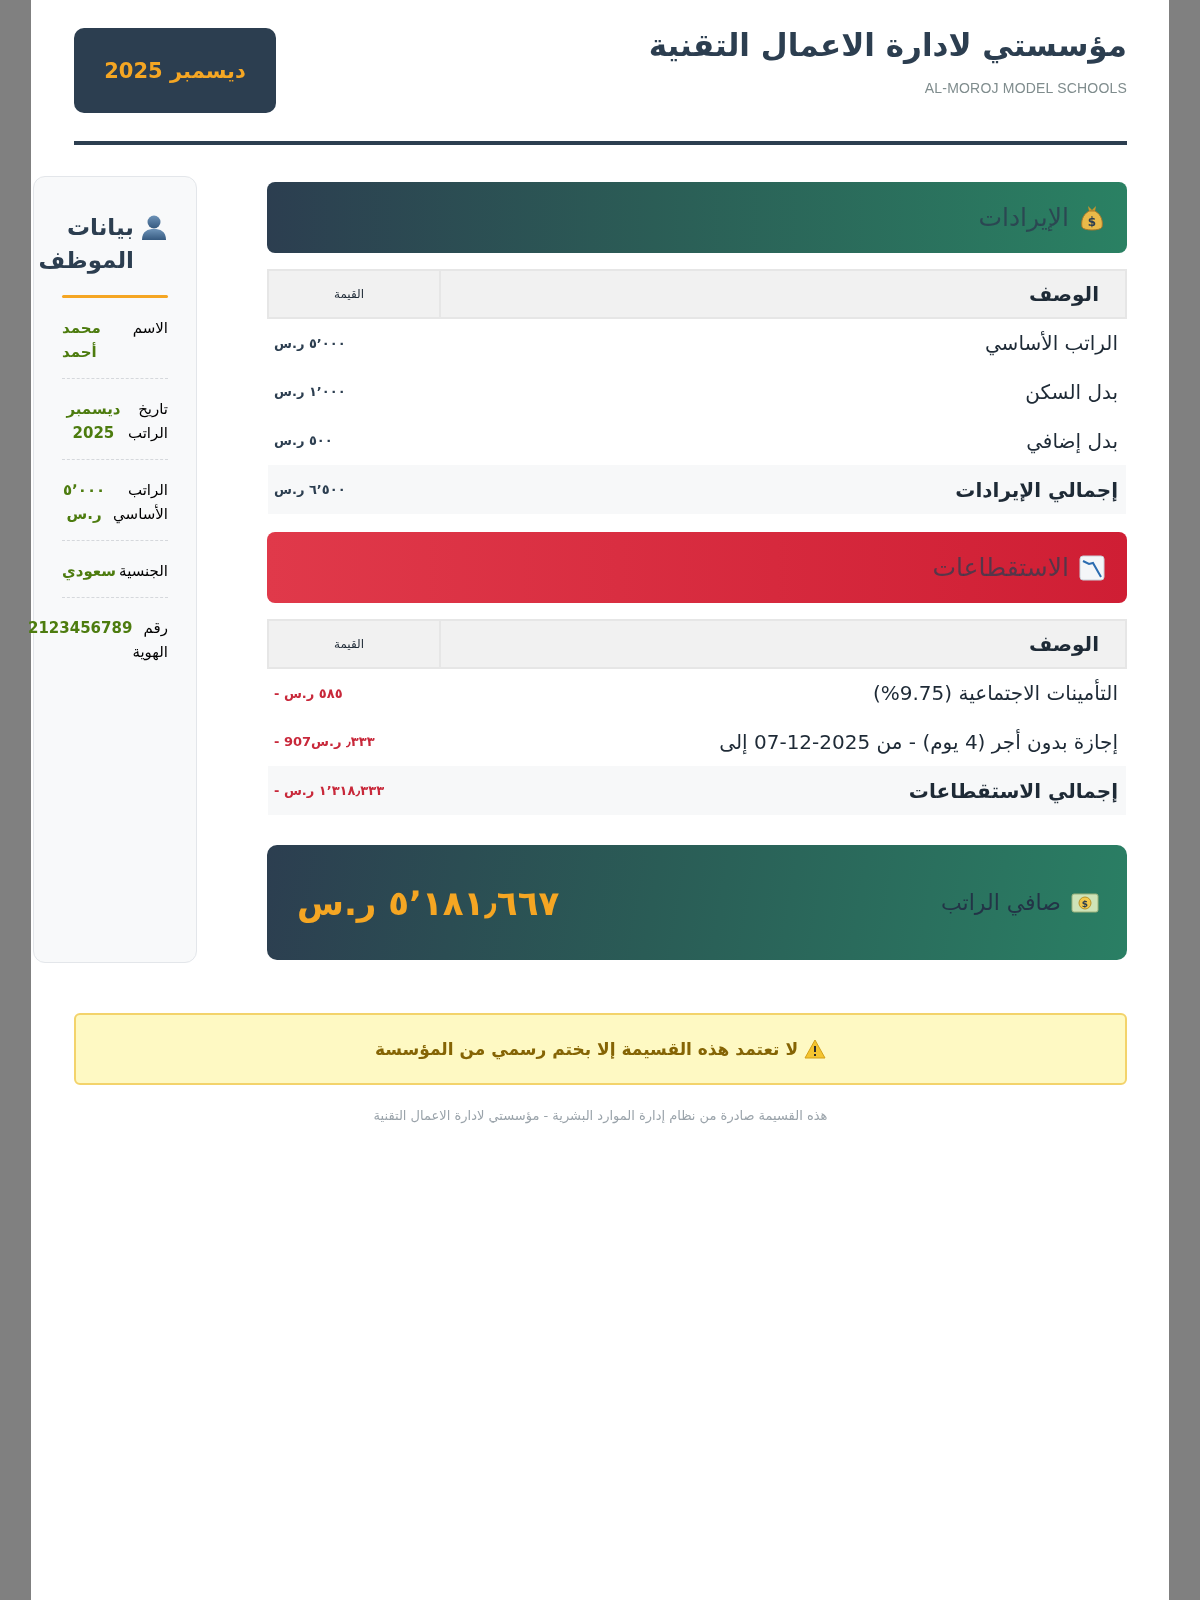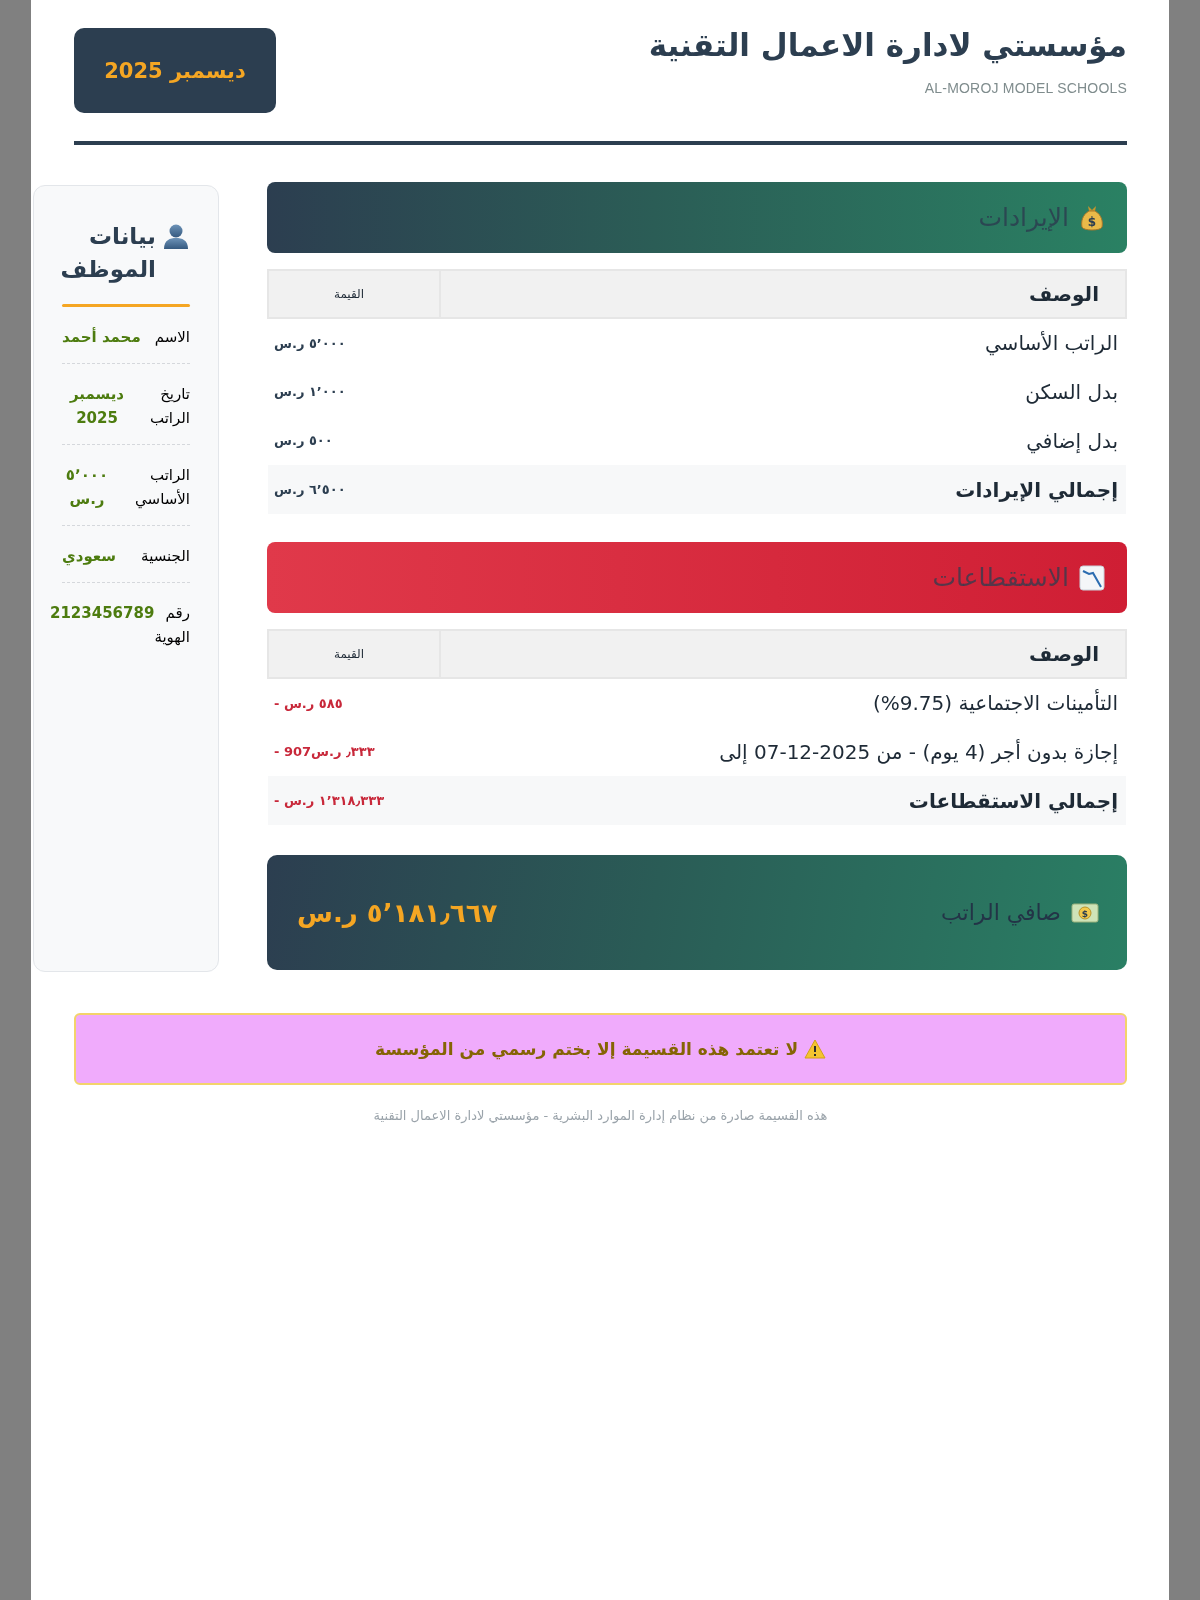--- a/index.html
+++ b/index.html
@@ -40,22 +40,22 @@
       position: absolute; left: 0; top: 28px;
       width: 202px; height: 85px;
       background: #2c3e50; border-radius: 10px;
       display: flex; align-items: center; justify-content: center;
       color: #f5a623; font-size: 21px; font-weight: bold;
     }
 
     
     .sidebar {
       position: absolute;
-      left: 2px; top: 185px;
-      width: 186px; height: 787px;
+      left: 2px; top: 176px;
+      width: 164px; height: 787px;
       background: #f8f9fa;
       border: 1px solid #e3e6ea;
       border-radius: 12px;
       padding: 34px 28px 0 28px;
     }
     .sidebar-title {
       display: flex; align-items: flex-start; justify-content: flex-start;
       font-size: 23px; font-weight: bold; color: #2c3e50;
       line-height: 33px;
       text-align: right;
@@ -117,38 +117,38 @@
     table.items td.desc { text-align: right; padding-right: 8px; font-size: 20px; color: #1e2a36; }
     table.items td.val {
       text-align: left; padding-left: 6px;
       font-size: 13px; font-weight: bold; color: #2c3e50;
       direction: ltr;
     }
     table.items tr.total td { background: #f7f8f9; }
     table.items tr.total td.desc { font-weight: bold; }
     table.items td.val.neg { color: #c8283a; }
 
-    .deductions-block { margin-top: 28px; }
+    .deductions-block { margin-top: 18px; }
 
     .net-card {
       margin-top: 30px;
       height: 115px; border-radius: 10px;
       background: linear-gradient(100deg, #2c3e50 0%, #2a5c56 45%, #2a7f64 100%);
       display: flex; align-items: center; justify-content: space-between;
       padding: 0 28px 0 30px;
     }
     .net-label { display: flex; align-items: center; font-size: 22px; color: #233447; }
     .net-icon { display: inline-block; width: 28px; height: 22px; margin-left: 10px; }
-    .net-value { font-size: 26px; font-weight: bold; color: #f5a623; direction: ltr; text-align: right; }
+    .net-value { font-size: 34px; font-weight: bold; color: #f5a623; direction: ltr; text-align: right; }
 
     
     .notice {
       position: absolute; left: 43px; top: 1013px;
       width: 1053px; height: 72px;
-      background: #f0abfc; border: 2px solid #f3d36b; border-radius: 6px;
+      background: #fef9c3; border: 2px solid #f3d36b; border-radius: 6px;
       display: flex; align-items: center; justify-content: center;
       font-size: 17px; font-weight: bold; color: #856404;
     }
     .warn-icon { display: inline-block; width: 22px; height: 20px; margin-left: 6px; }
     .footer-note {
       position: absolute; left: 43px; top: 1108px; width: 1053px;
       text-align: center; font-size: 13px; color: #9aa3aa;
     }
   </style>
 </head>

